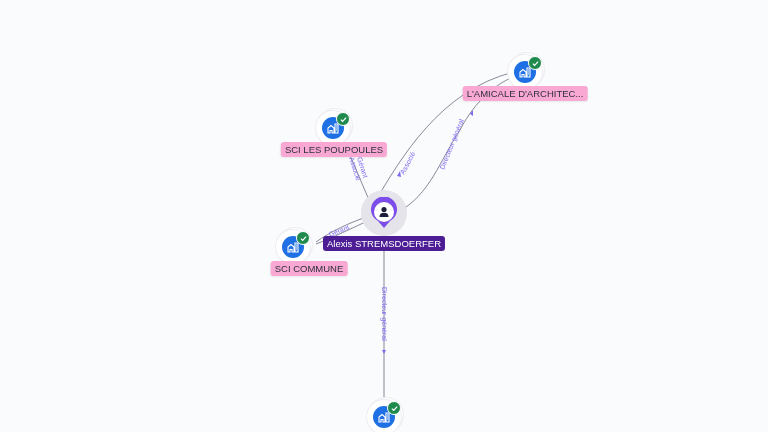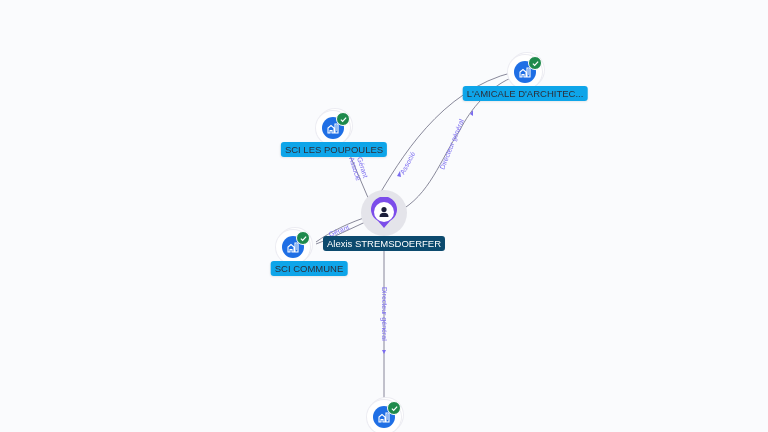--- a/index.html
+++ b/index.html
@@ -30,38 +30,38 @@
       border-radius: 50%; background: #1f6fe5;
       display: flex; align-items: center; justify-content: center;
     }
     .company .check {
       position: absolute; left: 3px; top: -16px; width: 12px; height: 12px;
       border-radius: 50%; background: #1e8a4c; border: 1px solid #fff;
       display: flex; align-items: center; justify-content: center;
     }
     .company .label {
       position: absolute; top: 14px; transform: translateX(-50%);
-      background: #0ea5e9; color: #2d2f3a; font-size: 9.5px; white-space: nowrap;
+      background: #f9a8d4; color: #2d2f3a; font-size: 9.5px; white-space: nowrap;
       padding: 2px 4px; border-radius: 3px;
       box-shadow: 0 1px 2px rgba(0,0,0,0.08);
     }
 
     .person {
       position: absolute; left: 384px; top: 213px; width: 0; height: 0;
     }
     .person .glow {
       position: absolute; left: -23px; top: -23px; width: 46px; height: 46px;
       border-radius: 50%; background: #e4e4ea;
     }
     .person .pin {
       position: absolute; left: -16px; top: -16px; width: 32px; height: 32px;
     }
     .person .label {
       position: absolute; top: 23px; left: 0; transform: translateX(-50%);
-      background: #0c4a6e; color: #fff; font-size: 9.5px; white-space: nowrap;
+      background: #4c1d95; color: #fff; font-size: 9.5px; white-space: nowrap;
       padding: 2px 4px; border-radius: 3px;
     }
   </style>
 </head>
 <body>
 
 <svg id="graph" viewBox="0 0 768 432">
 
   <path class="edge" d="M376 200 C 400 160, 440 90, 514 72"></path>
   <text class="edge-label" transform="translate(404,175) rotate(-62)">Associé</text>

